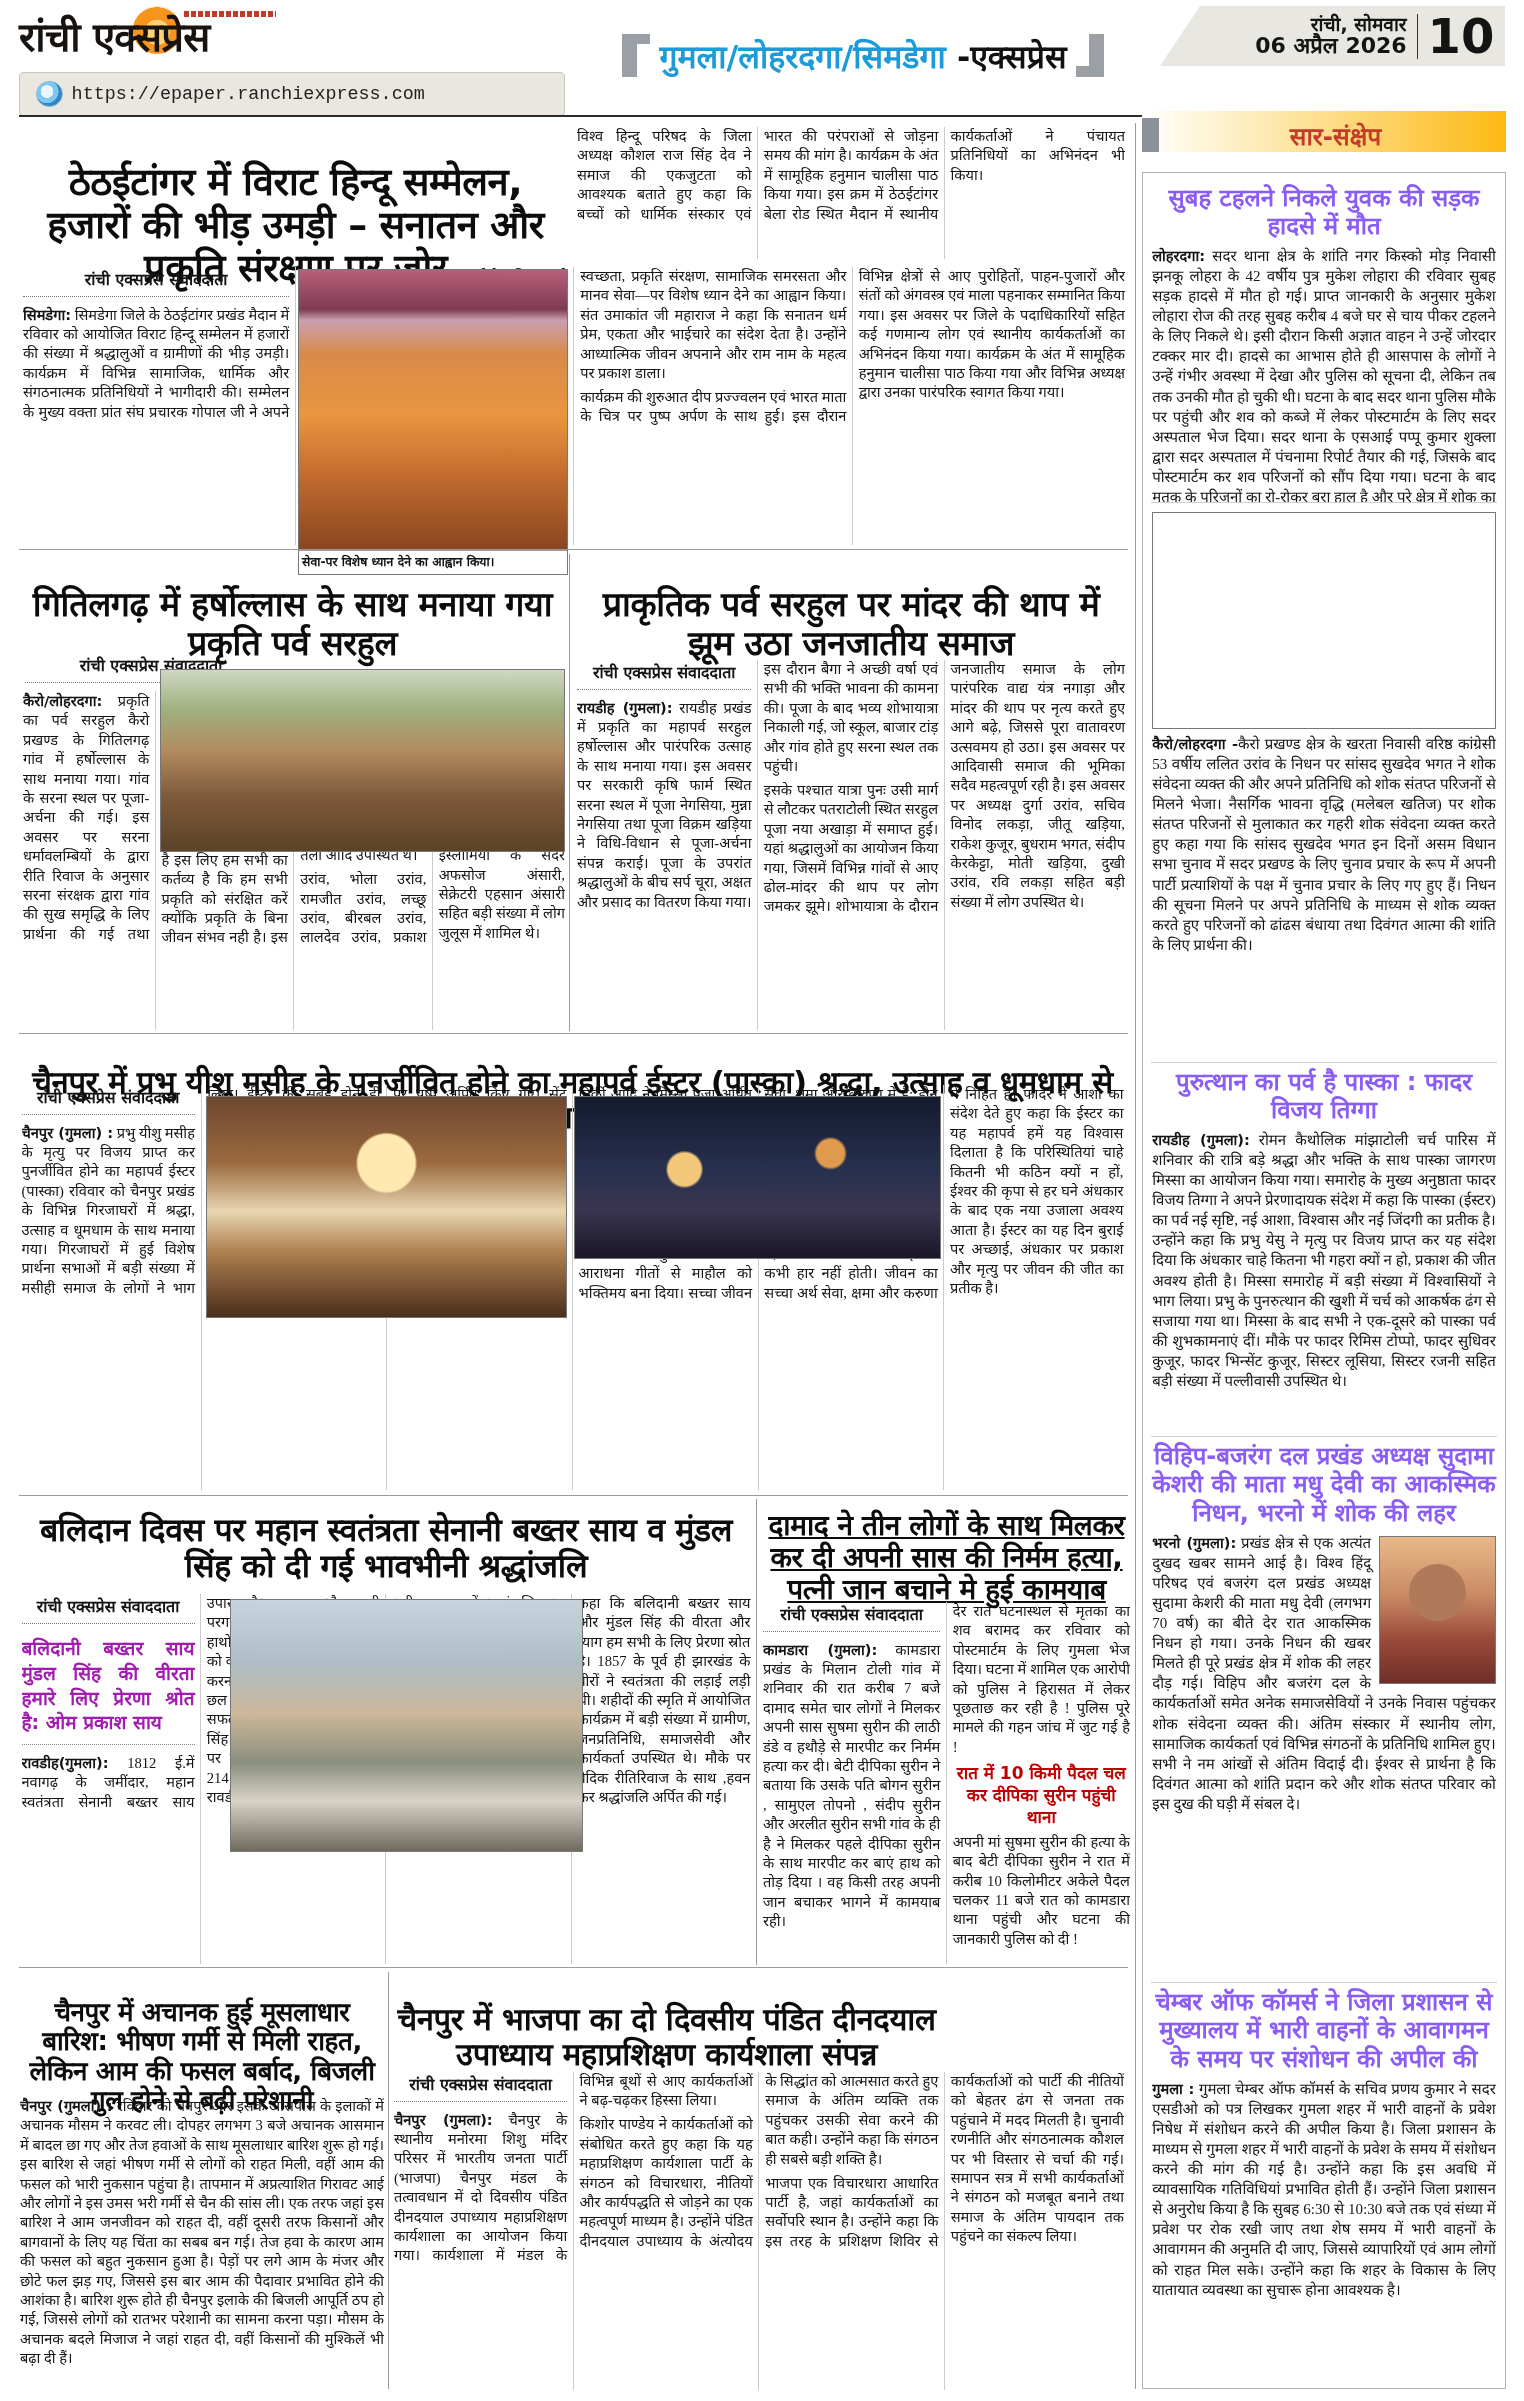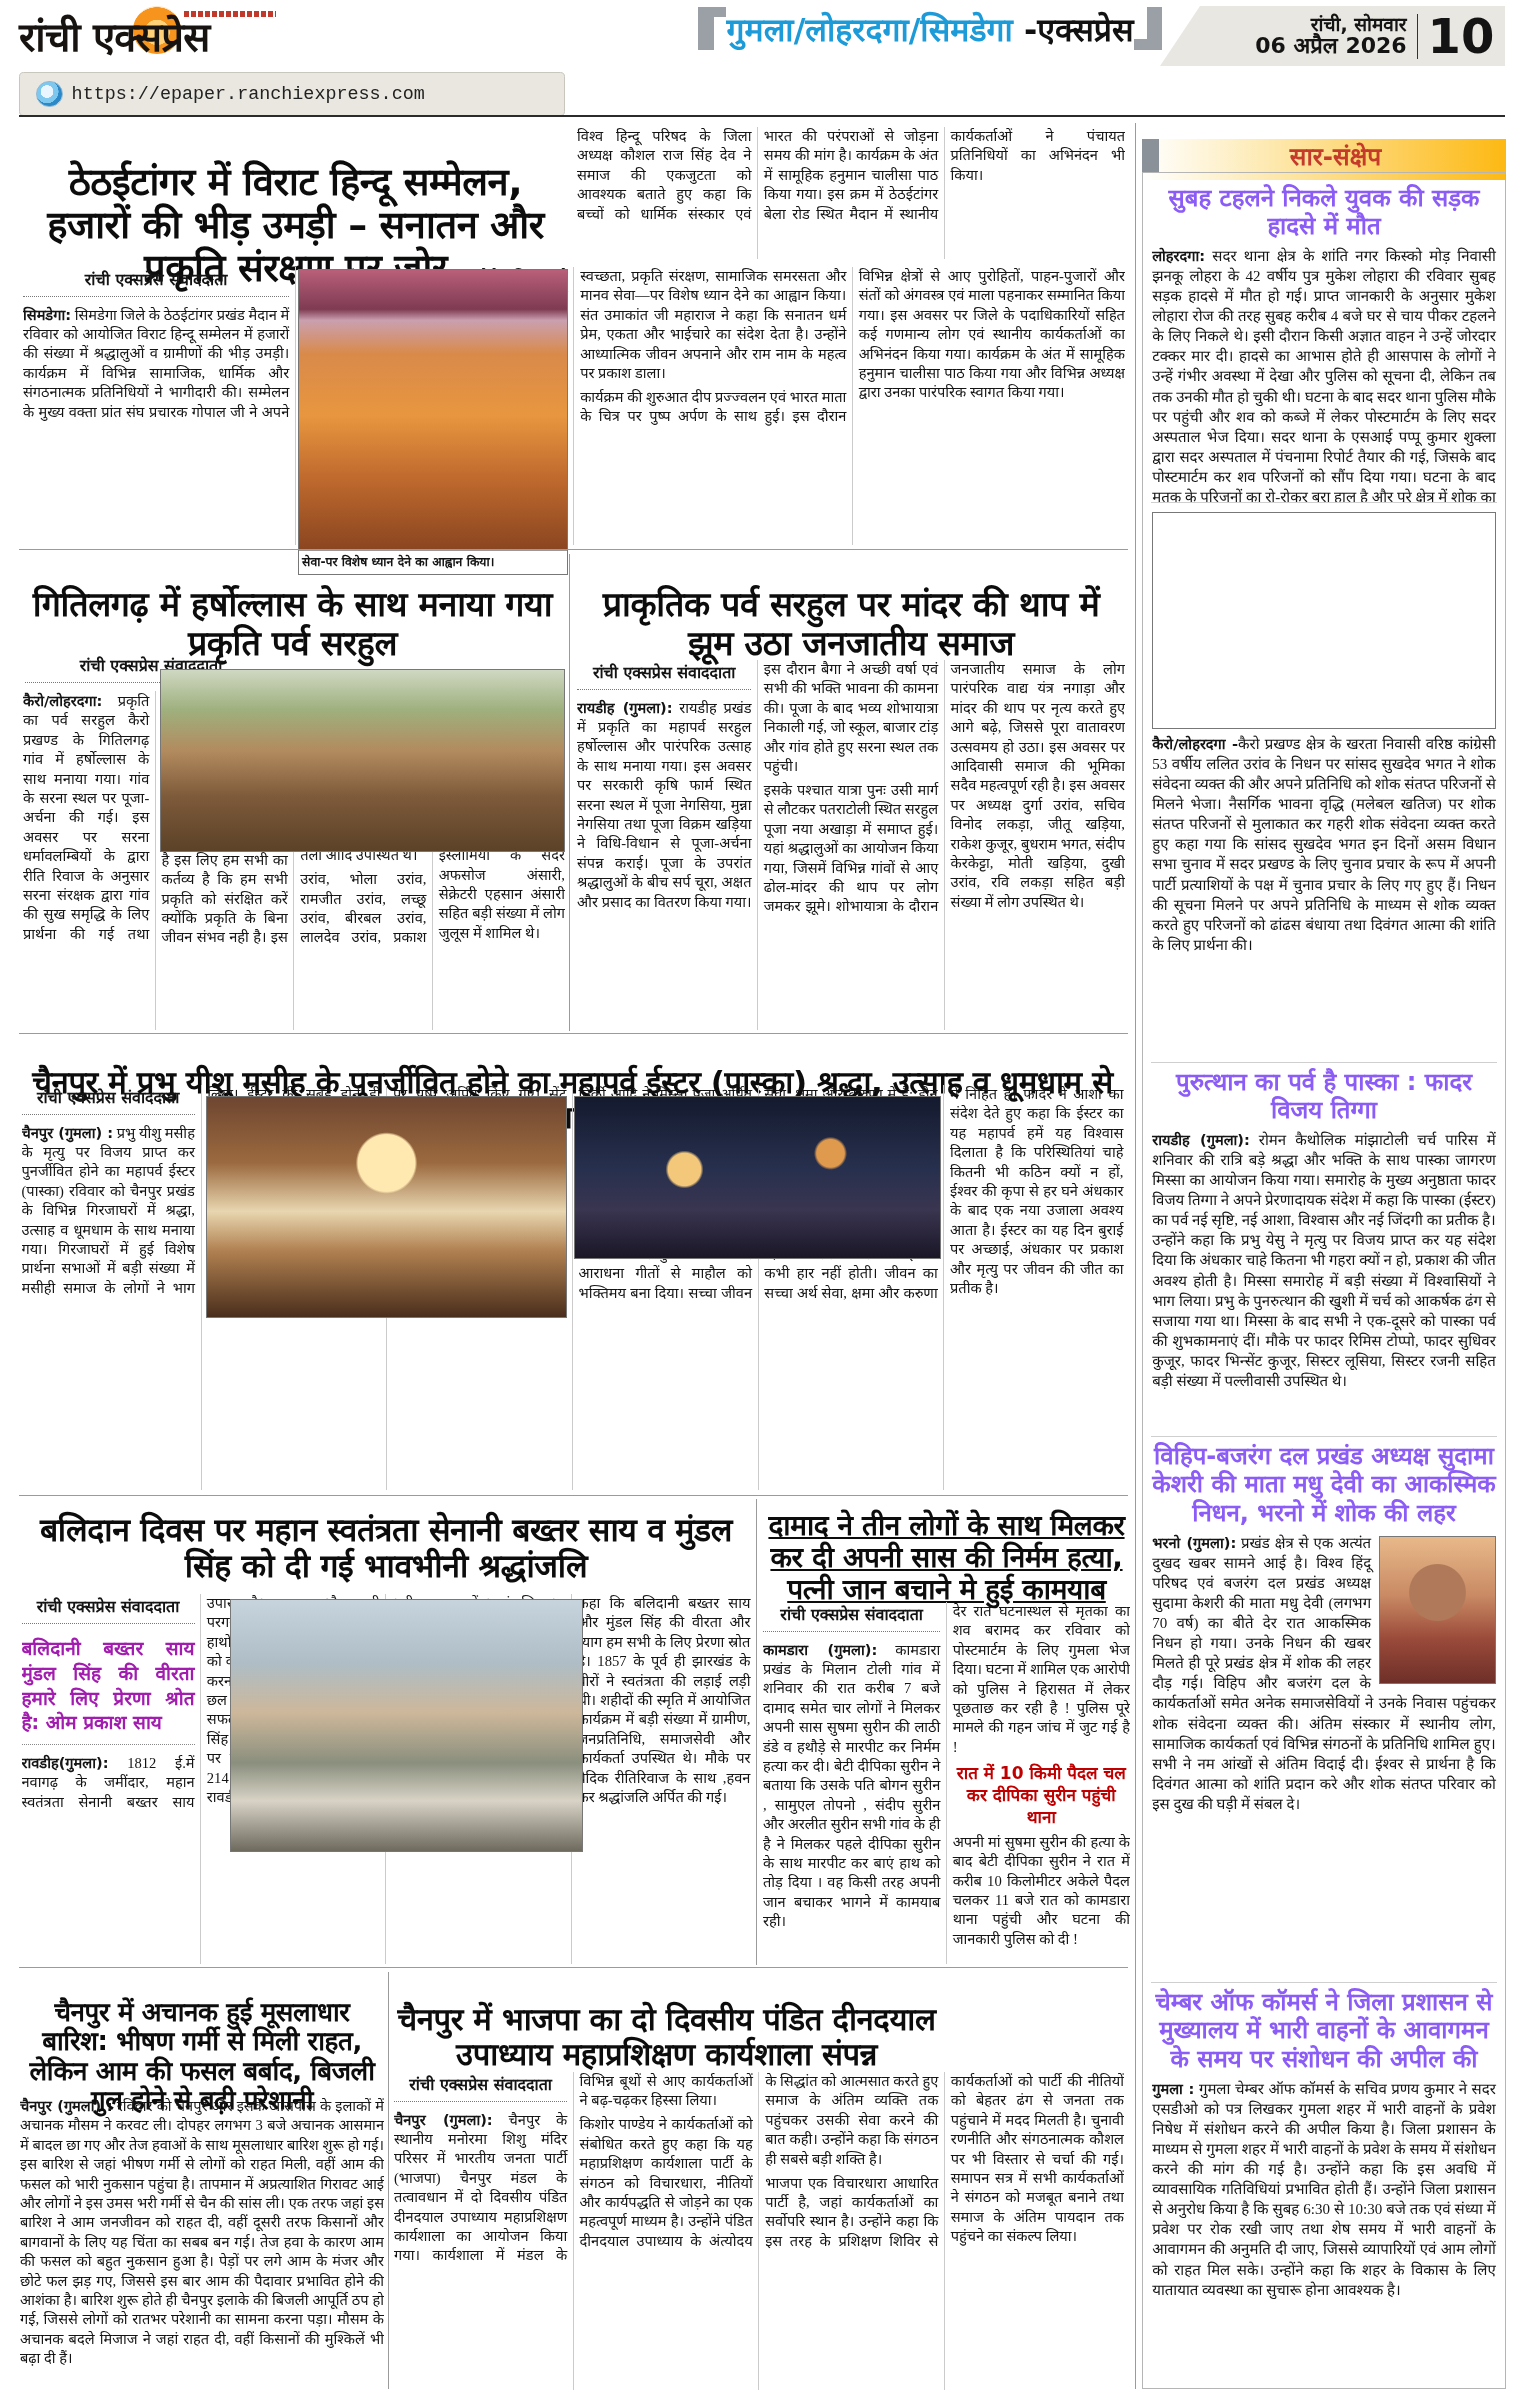--- a/index.html
+++ b/index.html
@@ -13,21 +13,21 @@
   .sun{position:absolute;left:114px;top:1.5px;width:48px;height:48px;border-radius:50%;
         background:radial-gradient(circle at 50% 55%, #ffd27a 0 35%, #f7941d 36% 70%, rgba(247,148,29,.25) 71% 100%);z-index:1;}
   .tagline-mark{position:absolute;left:165px;top:6.1px;width:92px;height:6.1px;
         background:repeating-linear-gradient(90deg,#c0392b 0 4.6px,transparent 4.6px 7px);}
   .urlbar{position:absolute;left:19px;top:72px;width:546px;height:44px;background:#e9e7e0;
         border:0.8px solid #c9c6bd;border-radius:4.6px;display:flex;align-items:center;gap:9px;padding:0 16px;box-sizing:border-box;}
   .globe{width:24.6px;height:24.6px;border-radius:50%;flex:0 0 24.6px;
         background:radial-gradient(circle at 40% 40%, #eaf6ff 0 30%, #7ec8ef 31% 55%, #2d88c7 56% 75%, #eaf6ff 76% 100%);
         border:0.8px solid #8fb9d4;}
   .urltext{font-family:"Liberation Mono","DejaVu Sans Mono",monospace;font-size:18.4px;color:#222;}
-  .banner{position:absolute;left:564px;top:1px;width:598px;height:54px;display:flex;align-items:center;justify-content:flex-end;gap:13px;}
+  .banner{position:absolute;left:564px;top:28px;width:598px;height:54px;display:flex;align-items:center;justify-content:center;gap:22px;}
   .bracket{width:15.3px;height:43px;background:#9aa0a6;position:relative;flex:0 0 15.3px;}
   .bracket.l::after{content:"";position:absolute;left:15.3px;top:0;width:12.3px;height:10.7px;background:#9aa0a6;}
   .bracket.r::after{content:"";position:absolute;right:15.3px;bottom:0;width:12.3px;height:10.7px;background:#9aa0a6;}
   .banner .ed{font-family:"DejaVu Sans",sans-serif;font-weight:bold;font-size:32px;color:#1d9bd8;white-space:nowrap;}
   .banner .ed .suffix{color:#111;}
   .datebox{position:absolute;left:1160px;top:6.1px;width:345px;height:60px;background:#e9e7e1;
         clip-path:polygon(40px 0,100% 0,100% 100%,0 100%);display:flex;align-items:center;justify-content:flex-end;box-sizing:border-box;padding-right:10.7px;}
   .dateinfo{text-align:right;font-family:"DejaVu Sans",sans-serif;font-weight:bold;line-height:1.1;padding-right:10.7px;border-right:1.5px solid #333;}
   .dateinfo .place{font-size:19px;} .dateinfo .date{font-size:22px;}
   .pageno{font-family:"DejaVu Sans",sans-serif;font-weight:bold;font-size:48px;padding-left:9.2px;}
@@ -67,23 +67,23 @@
       radial-gradient(circle at 70% 35%, #e09a4e 0 5%, rgba(0,0,0,0) 6%),
       linear-gradient(180deg,#141a2e 0%,#27304e 45%,#3a3550 70%,#1a1626 100%);}
   .ph-memorial{background:
       linear-gradient(180deg,#c7d4dd 0%,#aebdc6 25%,#cdb79a 45%,#8a8f7e 65%,#d8d3c6 80%,#6e6a5e 100%);}
   .ph-tree{background:
       linear-gradient(180deg,#7f9160 0%,#5d7342 30%,#c9b astanza 0),linear-gradient(180deg,#7f9160 0%,#5d7342 30%,#c9b089 55%,#9d8a63 78%,#6b5b3e 100%);}
   .ph-portrait{background:
       radial-gradient(circle at 50% 38%, #b07a5a 0 26%, rgba(0,0,0,0) 27%),
       linear-gradient(180deg,#e8b98a 0%,#c98a64 40%,#9a4a3a 70%,#6e2f28 100%);}
   
-  .sb-head{position:absolute;left:1142px;top:139px;width:364px;height:41px;
+  .sb-head{position:absolute;left:1142px;top:111px;width:364px;height:41px;
         background:linear-gradient(90deg,#ffffff 0%,#fde9b0 35%,#fdb913 100%);
-        display:flex;align-items:flex-start;}
+        display:flex;align-items:flex-end;}
   .sb-head .sq{width:17px;height:34px;background:#8a9199;margin-right:6.1px;flex:0 0 17px;}
   .sb-head .t{flex:1;text-align:center;font-family:"DejaVu Sans",sans-serif;font-weight:bold;font-size:24.6px;color:#c43b2a;}
   .sb-box{position:absolute;left:1142px;top:172px;width:364px;height:2217px;border:0.8px solid #b5b5b5;
         box-sizing:border-box;padding:6.1px 7.7px;overflow:hidden;}
   .sb-story{overflow:hidden;border-bottom:0.8px solid #cfcfcf;padding:4.6px 1.5px;box-sizing:border-box;}
   .sb-hl{font-family:"DejaVu Sans",sans-serif;font-weight:bold;font-size:24px;line-height:1.2;text-align:center;margin:0 0 4.6px;color:#8b5cf6;}
   .sb-body{font-size:15px;line-height:1.34;text-align:justify;}
   .sb-photo{height:215px;border:0.8px solid #777;margin:4.6px 0;}
   .sb-portrait{float:right;width:115px;height:146px;border:0.8px solid #777;margin:3.1px 0 6.1px 7.7px;}
 </style>

